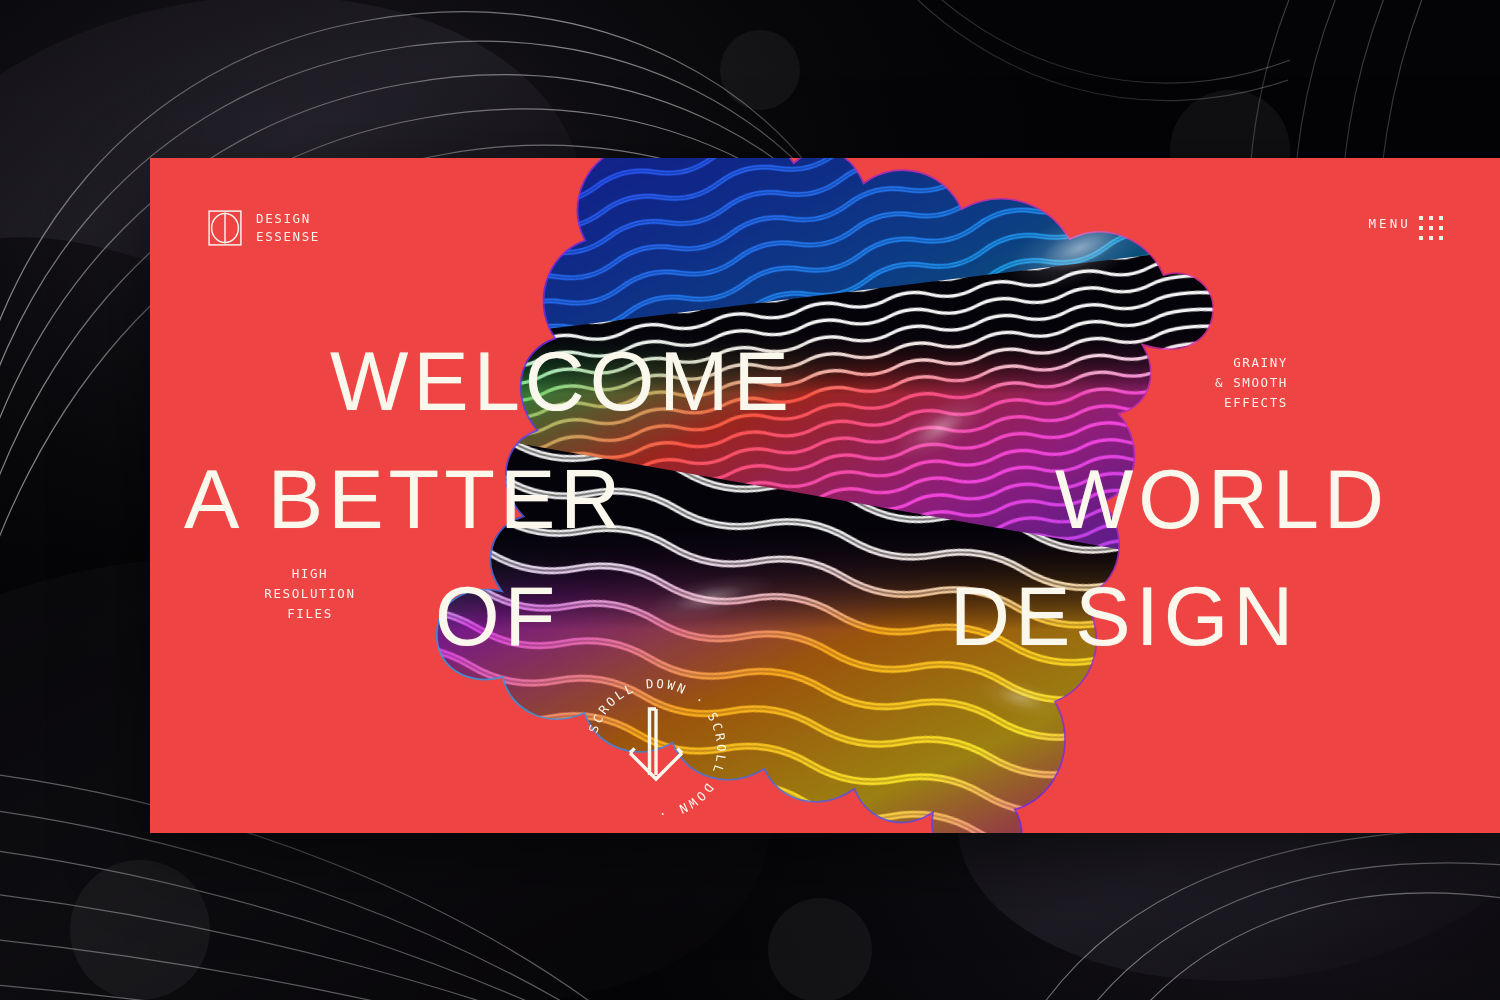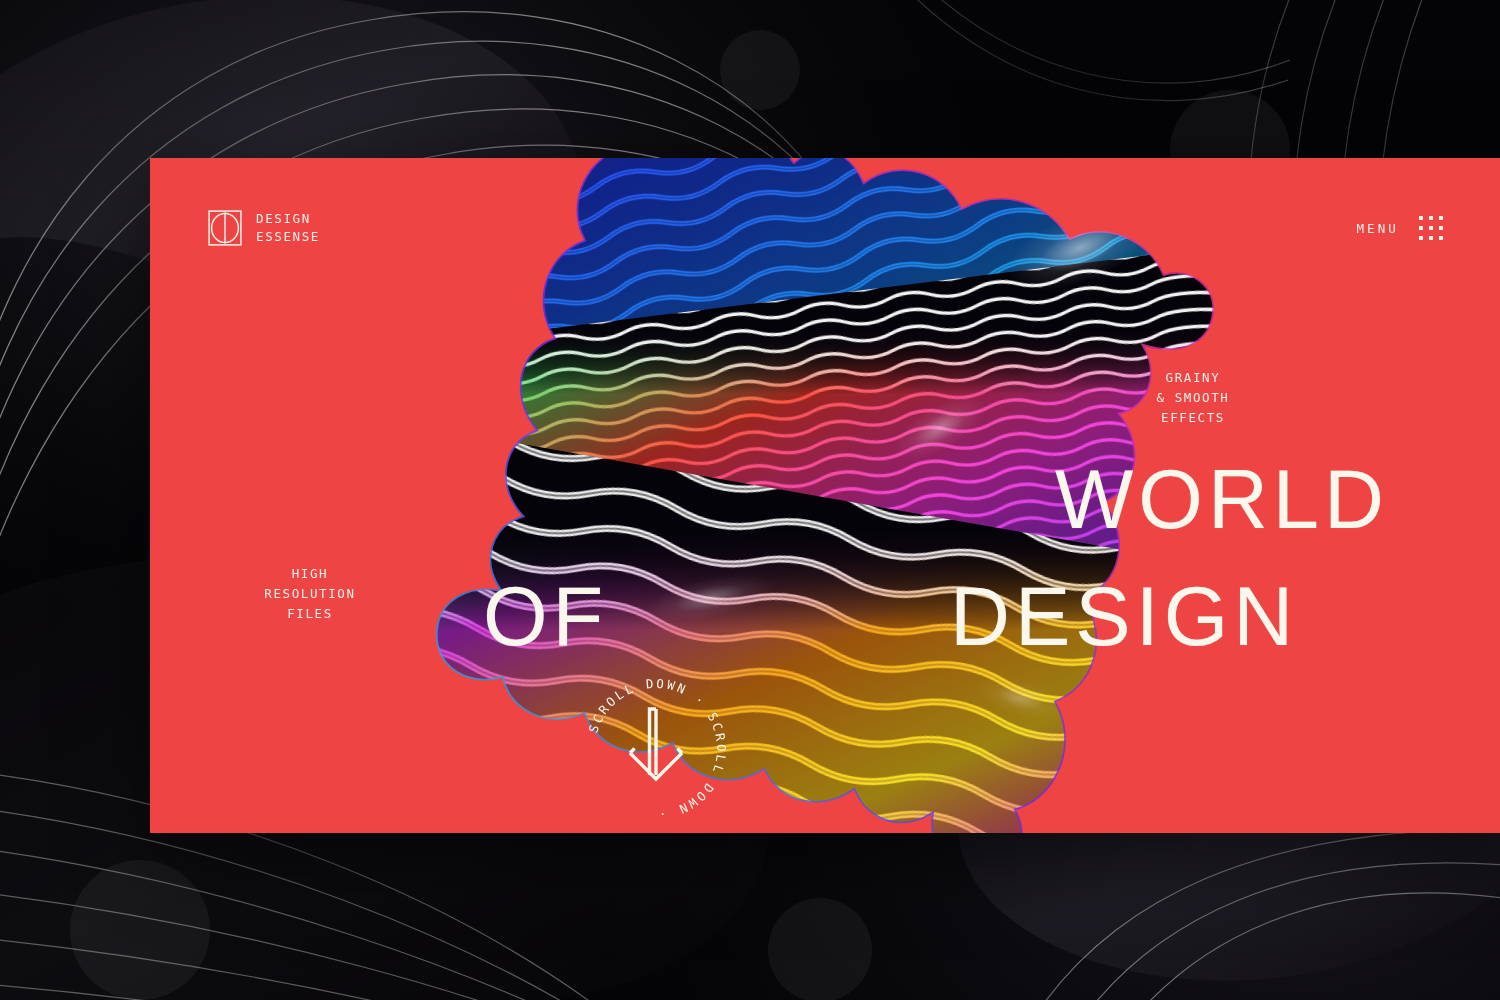--- a/index.html
+++ b/index.html
@@ -53,21 +53,21 @@
   .brand-mark{ width:34px; height:36px; flex:none; }
   .brand-text{
     font-family:"DejaVu Sans Mono", monospace;
     font-size:12.5px; line-height:18px;
     letter-spacing:1.6px;
     color:#f3f1ea;
     white-space:pre-line;
   }
 
   #menu-button{
-    display:flex; align-items:center; gap:20px;
+    display:flex; gap:8px;
     cursor:pointer; background:none; border:0;
   }
   #menu-label{
     font-family:"DejaVu Sans Mono", monospace;
     font-size:12.5px; letter-spacing:3.1px;
     color:#f3f1ea;
   }
   #menu-grid{
     display:grid;
     grid-template-columns:repeat(3, 4px);
@@ -85,35 +85,35 @@
     letter-spacing:5px;
     line-height:.82;
     white-space:nowrap;
     z-index:5;
     text-shadow:0 0 1px rgba(250,247,236,.35);
   }
   #w-welcome{ left:180px;  top:190px; font-size:83px; }
   #w-to     { left:816px;  top:190px; font-size:83px; }
   #w-abetter{ left:34px;   top:308px; font-size:83px; }
   #w-world  { left:905px;  top:308px; font-size:83px; }
-  #w-of     { left:285px;  top:425px; font-size:83px;margin-left:48px; }
+  #w-of     { left:285px;  top:425px; font-size:83px; }
   #w-design { left:800px;  top:425px; font-size:83px; }
 
   
   .side-label{
     position:absolute;
     font-family:"DejaVu Sans Mono", monospace;
     font-size:12.5px; line-height:20px;
     letter-spacing:1.6px;
     color:#f3f1ea;
     white-space:pre-line;
     z-index:5;
   }
   #label-left { left:60px;  top:406px; width:200px; text-align:center; }
-  #label-right{ left:948px; top:210px; width:190px; text-align:center; }
+  #label-right{ left:948px; top:195px; width:190px; text-align:right; }
 
   
   #scroll-down{
     position:absolute;
     left:428px; top:513px;
     width:156px; height:156px;
     z-index:7; cursor:pointer;
   }
   #scroll-down svg{ width:100%; height:100%; display:block; overflow:visible; }
   #scroll-ring text{
@@ -409,20 +409,22 @@
           <i></i>
           <i></i>
           <i></i>
           <i></i>
           <i></i>
           <i></i>
       </span>
     </button>
   </header>
 
+  <div class="head-word" id="w-welcome">WELCOME</div>
+  <div class="head-word" id="w-abetter">A BETTER</div>
   <div class="head-word" id="w-world">WORLD</div>
   <div class="head-word" id="w-of">OF</div>
   <div class="head-word" id="w-design">DESIGN</div>
 
   <div class="side-label" id="label-left">HIGH
 RESOLUTION
 FILES</div>
   <div class="side-label" id="label-right">GRAINY
 &amp; SMOOTH
 EFFECTS</div>

